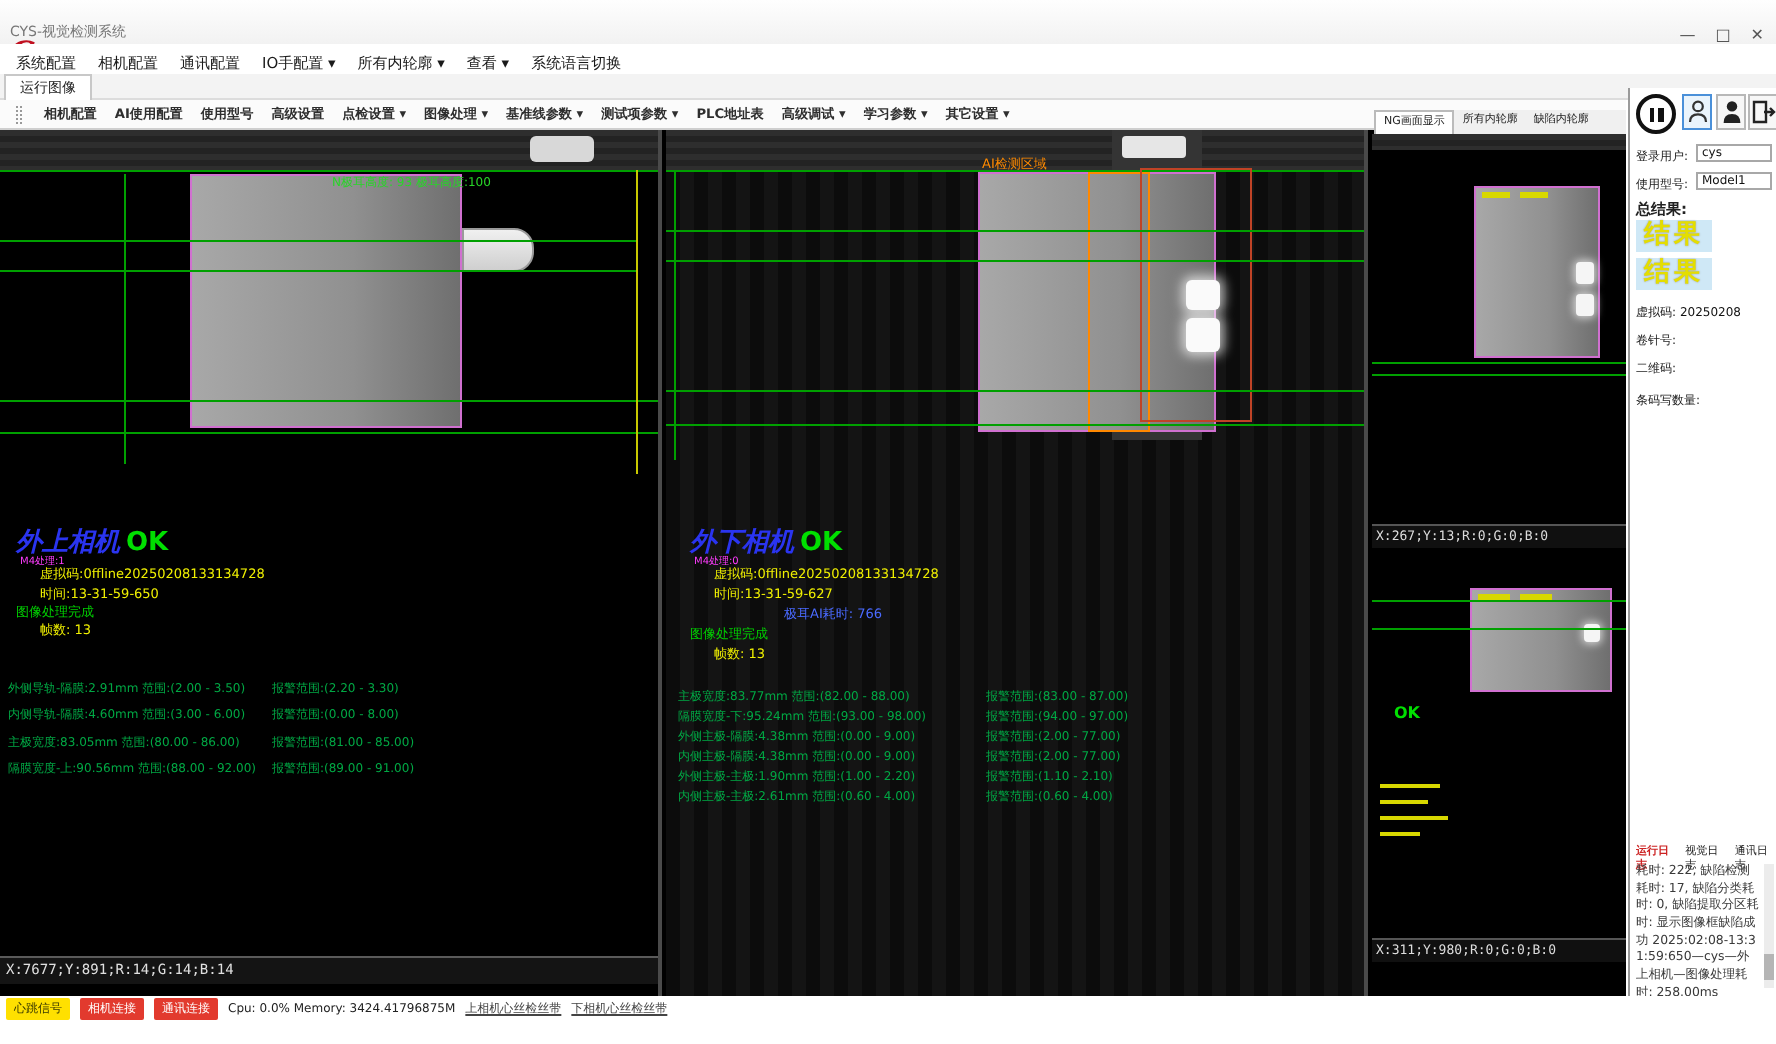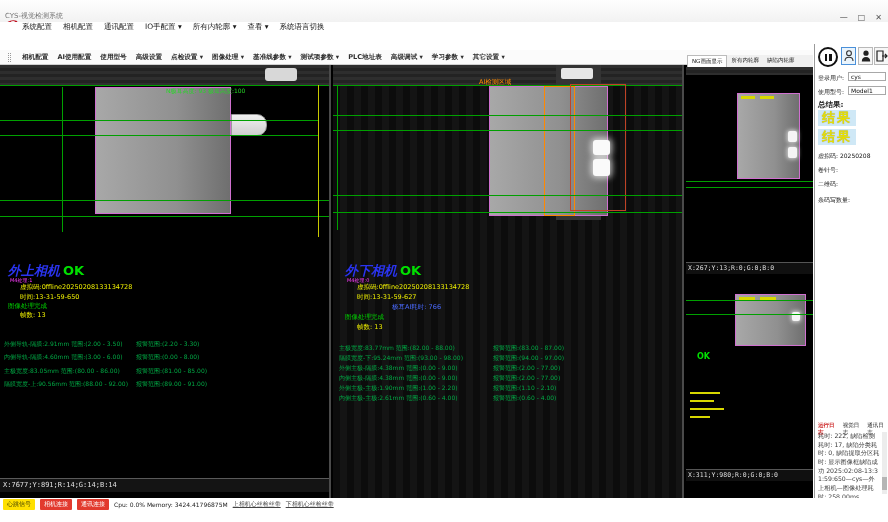--- a/index.html
+++ b/index.html
@@ -5,21 +5,21 @@
   * { margin:0; padding:0; box-sizing:border-box; }
   body { background:#888; font-family:"DejaVu Sans","Liberation Sans",sans-serif; }
   .app { position:relative; width:888px; height:522px; background:#fff; overflow:hidden; }
 
   
   .titlebar { position:absolute; left:0; top:0; width:888px; height:22px; background:linear-gradient(#fefefe,#f2f2f2); }
   .win-title { position:absolute; left:5px; top:11px; font-size:7px; color:#777; }
   .winctl { position:absolute; right:6px; top:13px; display:flex; gap:10px; font-size:8px; color:#555; }
   .winctl span { cursor:default; }
   .logo { position:absolute; left:4px; top:17px; font:italic bold 16px "DejaVu Serif","Liberation Serif",serif; color:#c01020; transform:skewX(-8deg); }
-  .menubar { position:absolute; left:0; top:22px; width:888px; height:15px; background:#fff; display:flex; align-items:flex-start; gap:11px; padding-left:22px; font-size:7.5px; color:#1a1a1a; }
+  .menubar { position:absolute; left:0; top:22px; width:888px; height:15px; background:#fff; display:flex; align-items:flex-end; gap:11px; padding-left:8px; font-size:7.5px; color:#1a1a1a; }
   .tabstrip { position:absolute; left:0; top:37px; width:888px; height:13px; background:#f3f3f3; border-bottom:1px solid #dcdcdc; }
   .tab-active { position:absolute; left:2px; top:0; height:13px; padding:0 7px; background:#fff; border:1px solid #c8c8c8; border-bottom:none; font-size:7px; line-height:12px; color:#222; }
   .toolbar2 { position:absolute; left:0; top:50px; width:813px; height:15px; background:#fbfbfb; border-bottom:1px solid #cfcfcf; display:flex; align-items:center; gap:9px; padding-left:8px; font-size:6.6px; font-weight:bold; color:#2e2e2e; }
   .grip { width:3px; height:9px; border-left:1px dotted #999; border-right:1px dotted #999; margin-right:2px; }
 
   
   .main { position:absolute; left:0; top:65px; width:813px; height:433px; background:#000; }
   .panel { position:absolute; top:0; height:433px; background:#000; overflow:hidden; }
   .panel-left { left:0; width:331px; border-right:2px solid #4a4a4a; }
   .panel-mid  { left:333px; width:351px; border-right:2px solid #4a4a4a;
@@ -108,20 +108,23 @@
   <div class="menubar">
     <span>系统配置</span>
     <span>相机配置</span>
     <span>通讯配置</span>
     <span>IO手配置 ▾</span>
     <span>所有内轮廓 ▾</span>
     <span>查看 ▾</span>
     <span>系统语言切换</span>
   </div>
 
+  <div class="tabstrip">
+    <span class="tab-active">运行图像</span>
+  </div>
 
   <div class="toolbar2">
     <span class="grip"></span>
     <span>相机配置</span>
     <span>AI使用配置</span>
     <span>使用型号</span>
     <span>高级设置</span>
     <span>点检设置 ▾</span>
     <span>图像处理 ▾</span>
     <span>基准线参数 ▾</span>
@@ -172,21 +175,21 @@
     <div class="panel panel-mid">
       <div class="band-top"></div>
       <div class="light-col" style="left:223px;top:0;width:45px;height:155px;"></div>
       <div class="bright-slot" style="left:228px;top:3px;width:32px;height:11px;"></div>
       <div class="hline-g" style="left:0;top:20px;width:351px;"></div>
       <div class="cell" style="left:156px;top:21px;width:119px;height:130px;"></div>
       <div class="rect-orange" style="left:211px;top:21px;width:31px;height:130px;"></div>
       <div class="rect-red" style="left:237px;top:19px;width:56px;height:127px;"></div>
       <div class="white-tab" style="left:260px;top:75px;width:17px;height:15px;"></div>
       <div class="white-tab" style="left:260px;top:94px;width:17px;height:17px;"></div>
-      <span class="ai-label" style="left:146px;top:13px;">AI检测区域</span>
+      <span class="ai-label" style="left:158px;top:13px;">AI检测区域</span>
       <div class="hline-g" style="left:0;top:50px;width:351px;"></div>
       <div class="hline-g" style="left:0;top:65px;width:351px;"></div>
       <div class="hline-g" style="left:0;top:130px;width:351px;"></div>
       <div class="hline-g" style="left:0;top:147px;width:351px;"></div>
       <div class="vline-g" style="left:4px;top:20px;height:145px;"></div>
 
       <div class="cam-title" style="left:12px;top:197px;">
         <span>外下相机</span><span class="ok">OK</span>
       </div>
       <span class="subnote" style="left:14px;top:212px;">M4处理:0</span>

